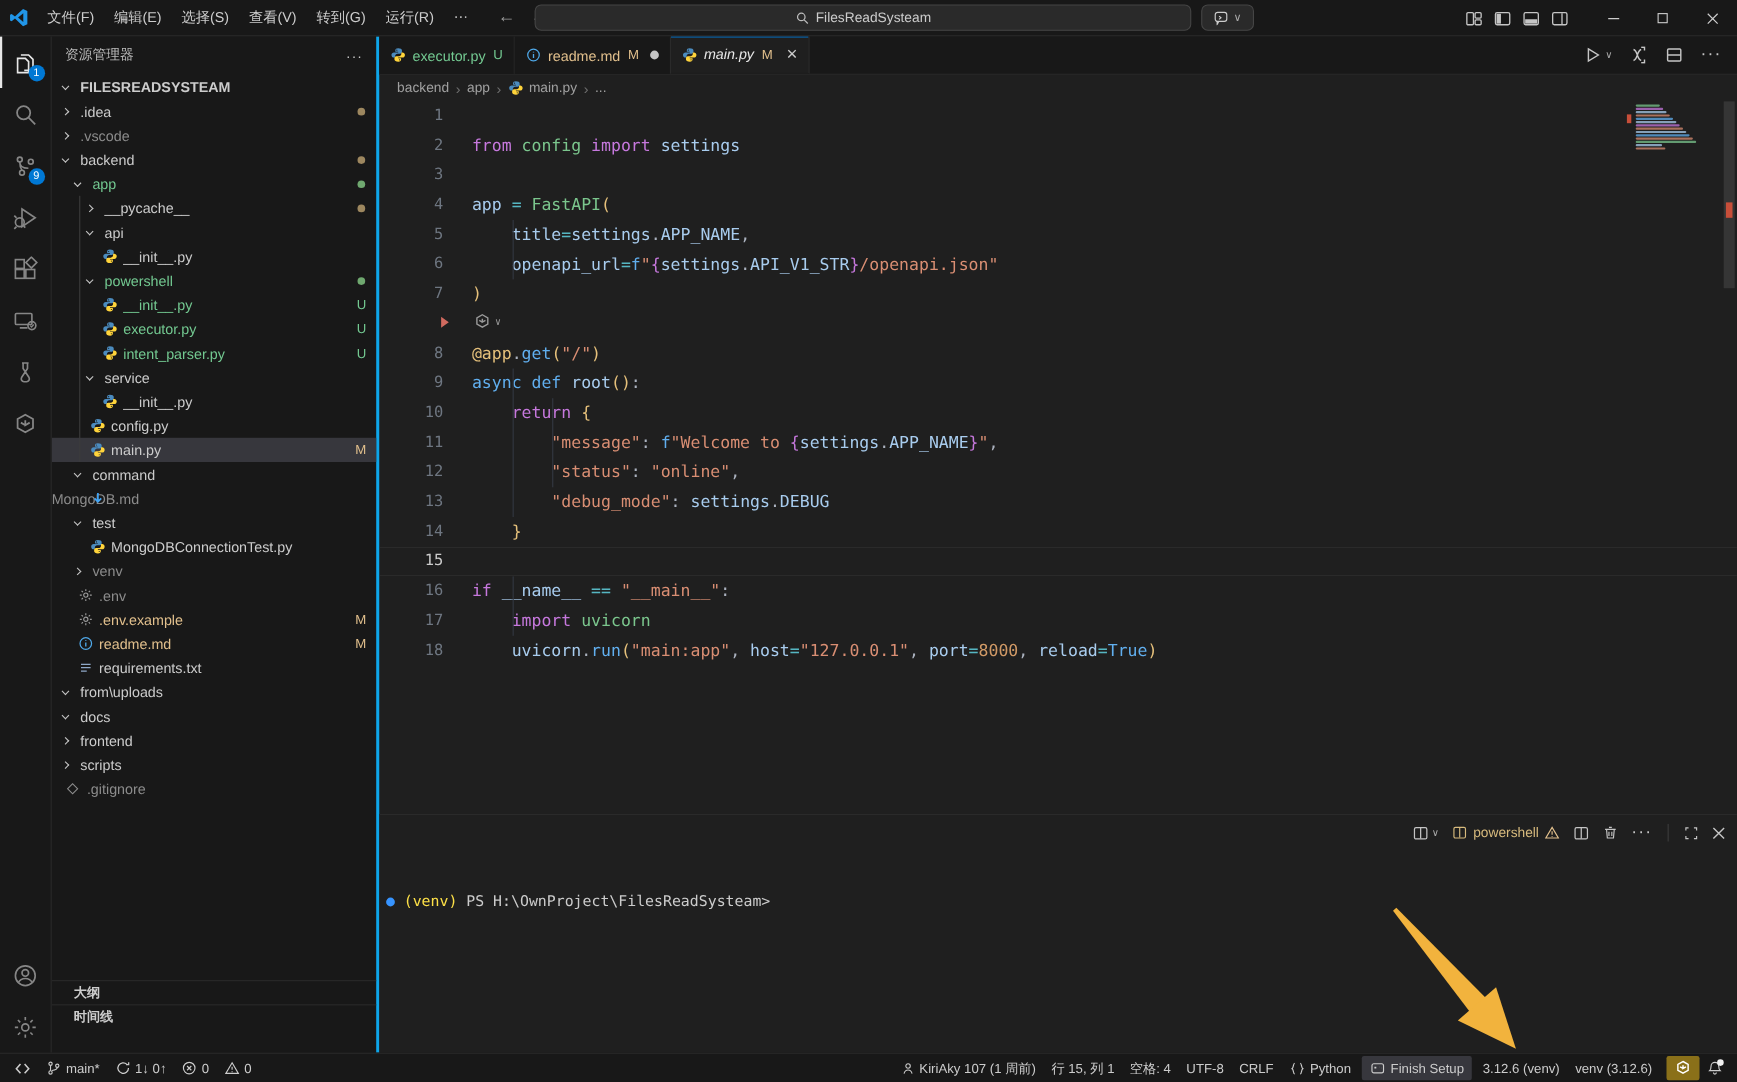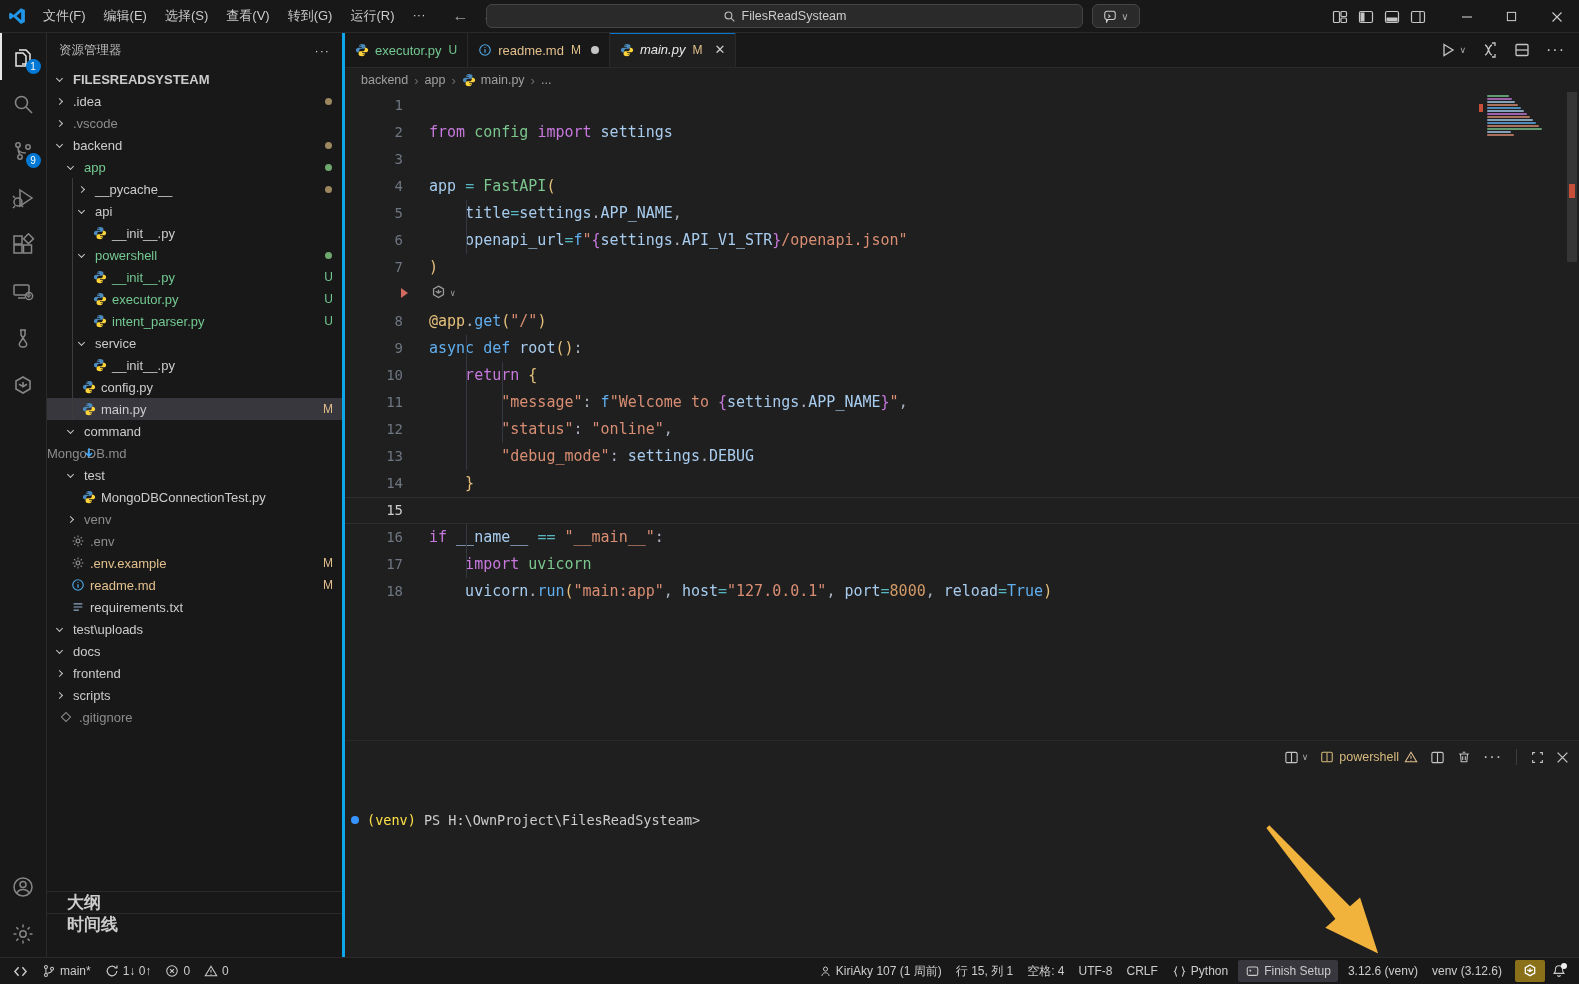--- a/index.html
+++ b/index.html
@@ -45,21 +45,21 @@
   .row .chev { position:absolute; width:5px; height:5px; border-right:1.4px solid #c5c5c5; border-bottom:1.4px solid #c5c5c5; }
   .chev.down { transform:rotate(45deg); margin-top:-2px; }
   .chev.right { transform:rotate(-45deg); }
   .root-row { font-weight:bold; color:#cccccc; }
   .row .gitbadge { position:absolute; right:9px; font-size:12px; }
   .row .dot { position:absolute; right:10px; width:7px; height:7px; border-radius:50%; }
   .c-def { color:#cccccc; } .c-green { color:#73C991; } .c-yellow { color:#E2C08D; } .c-gray { color:#8c8c8c; }
   .dot-brown { background:#9d875f; } .dot-green { background:#6fa86f; }
   .tree-guide { position:absolute; width:1px; background:#3c3c3c; }
   .sb-section { position:absolute; left:0; right:0; height:22px; border-top:1px solid #2a2a2a;
-    display:flex; align-items:center; font-weight:bold; font-size:17px; color:#cccccc; }
+    display:flex; align-items:center; font-weight:bold; font-size:12px; color:#cccccc; }
   .sb-section .chev { position:static; margin:0 8px 0 12px; }
 
   
   .editorcol { position:absolute; left:345px; top:33px; right:0; bottom:27px; background:#1f1f1f; }
   .tabs { height:35px; background:#181818; display:flex; align-items:stretch; border-bottom:1px solid #2a2a2a; }
   .tab { position:relative; display:flex; align-items:center; gap:6px; padding:0 10px; font-size:13px;
     background:#181818; border-right:1px solid #2a2a2a; color:#969696; }
   .tab.active { background:#1f1f1f; box-shadow:inset 0 1px 0 #0078d4; border-bottom:1px solid #1f1f1f; }
   .tab .tbadge { font-size:12px; margin-left:1px; }
   .tab .dirty { width:8px; height:8px; border-radius:50%; background:#c5c5c5; margin-left:4px; }
@@ -472,21 +472,21 @@
       <div class="row">
         <span class="ic" style="position:absolute;left:24px">
           <svg width="14" height="14" viewBox="0 0 16 16" stroke="#8FA8C8" stroke-width="1.4">
             <path d="M3 4.5h10M3 8h10M3 11.5h6"></path>
           </svg>
         </span>
         <span class="lbl c-def" style="margin-left:43px">requirements.txt</span>
       </div>
       <div class="row">
         <span class="chev down" style="left:10px"></span>
-        <span class="lbl c-def" style="margin-left:26px">test\uploads</span>
+        <span class="lbl c-def" style="margin-left:26px">from\uploads</span>
       </div>
       <div class="row">
         <span class="chev down" style="left:10px"></span>
         <span class="lbl c-def" style="margin-left:26px">docs</span>
       </div>
       <div class="row">
         <span class="chev right" style="left:10px"></span>
         <span class="lbl c-def" style="margin-left:26px">frontend</span>
       </div>
       <div class="row">

